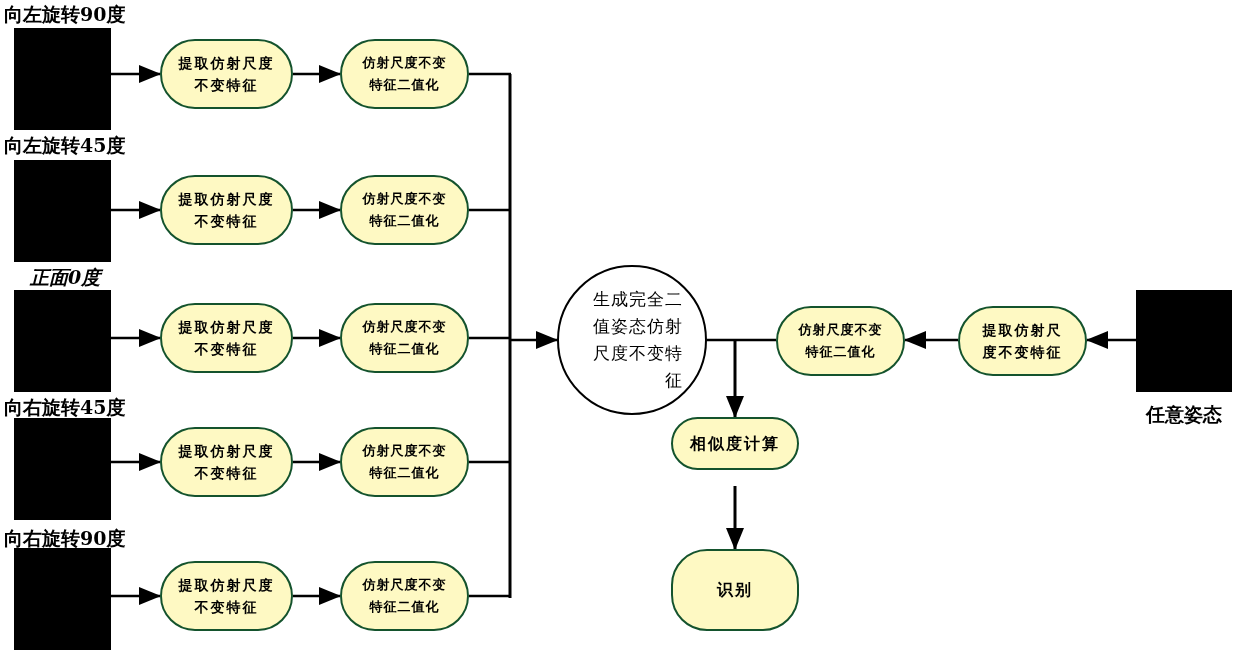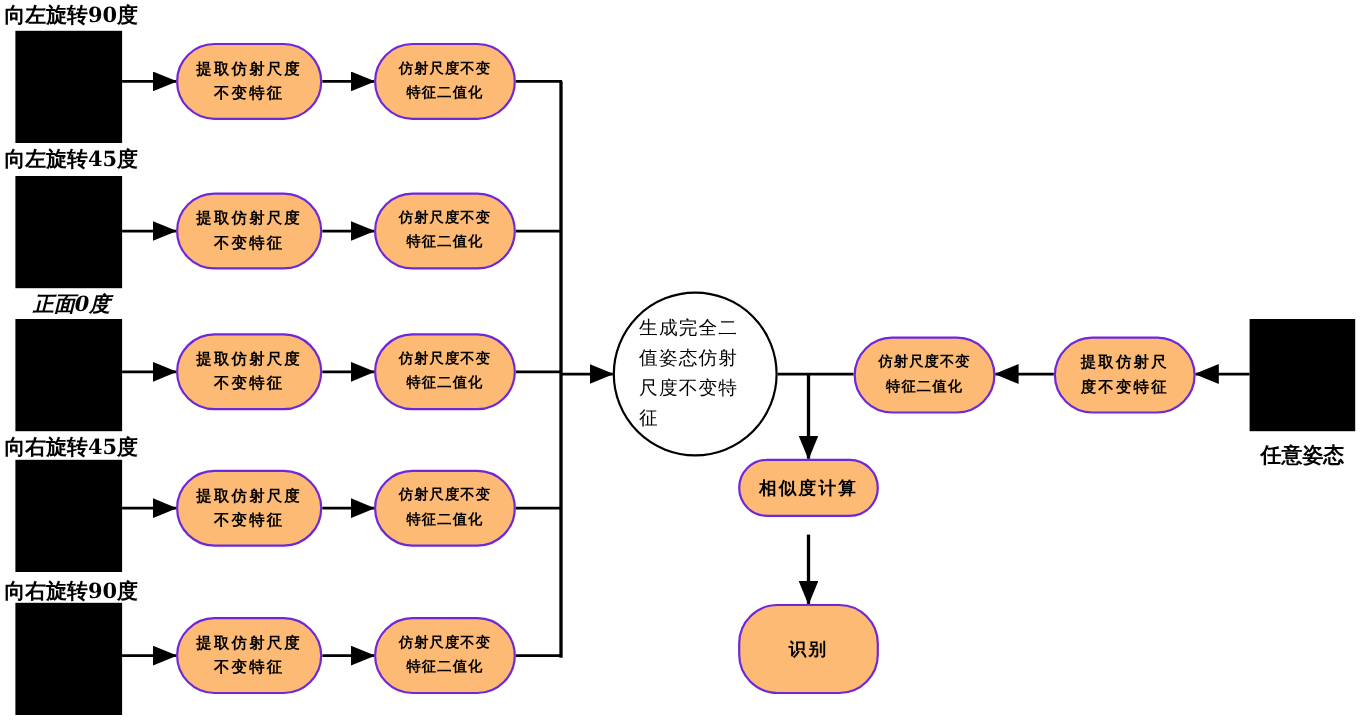--- a/index.html
+++ b/index.html
@@ -2,28 +2,28 @@
 <html><head>
 <meta charset="utf-8">
 <style>
   html, body { margin: 0; padding: 0; background: #ffffff; }
   body { width: 1240px; height: 660px; position: relative; overflow: hidden;
          font-family: "DejaVu Sans", "Liberation Sans", sans-serif; color: #000; }
   svg.wires { position: absolute; left: 0; top: 0; width: 1240px; height: 660px; }
   .img-block { position: absolute; background: #000; }
   .img-label { position: absolute; font-family: "DejaVu Serif", "Liberation Serif", serif;
                font-weight: bold; font-size: 19px; white-space: nowrap; line-height: 20px; }
-  .pill { position: absolute; border: 2px solid #6d28d9; border-radius: 36px; background: #fdba74;
+  .pill { position: absolute; border: 2px solid #14532d; border-radius: 36px; background: #fef9c3;
           display: flex; align-items: center; justify-content: center; text-align: center;
           box-sizing: border-box; font-weight: bold; font-size: 14px; line-height: 22px;
           letter-spacing: 2px; padding: 0 14px; }
   .pill.sm { font-size: 13px; letter-spacing: 1px; }
   .pill.lg { font-size: 16px; letter-spacing: 2px; }
   .circle { position: absolute; border: 2px solid #000; border-radius: 50%; background: #fff;
-            display: flex; align-items: center; justify-content: center; text-align: left;
+            display: flex; align-items: center; justify-content: center; text-align: right;
             box-sizing: border-box; font-size: 17px; line-height: 27px; padding: 0 22px; letter-spacing: 1px; }
 </style>
 </head>
 <body>
 
 <svg class="wires" viewBox="0 0 1240 660">
   <defs>
     <marker id="ah" markerWidth="10" markerHeight="10" refX="9" refY="5" orient="auto" markerUnits="userSpaceOnUse">
       <path d="M0,0 L10,5 L0,10 z" fill="#000"></path>
     </marker>

